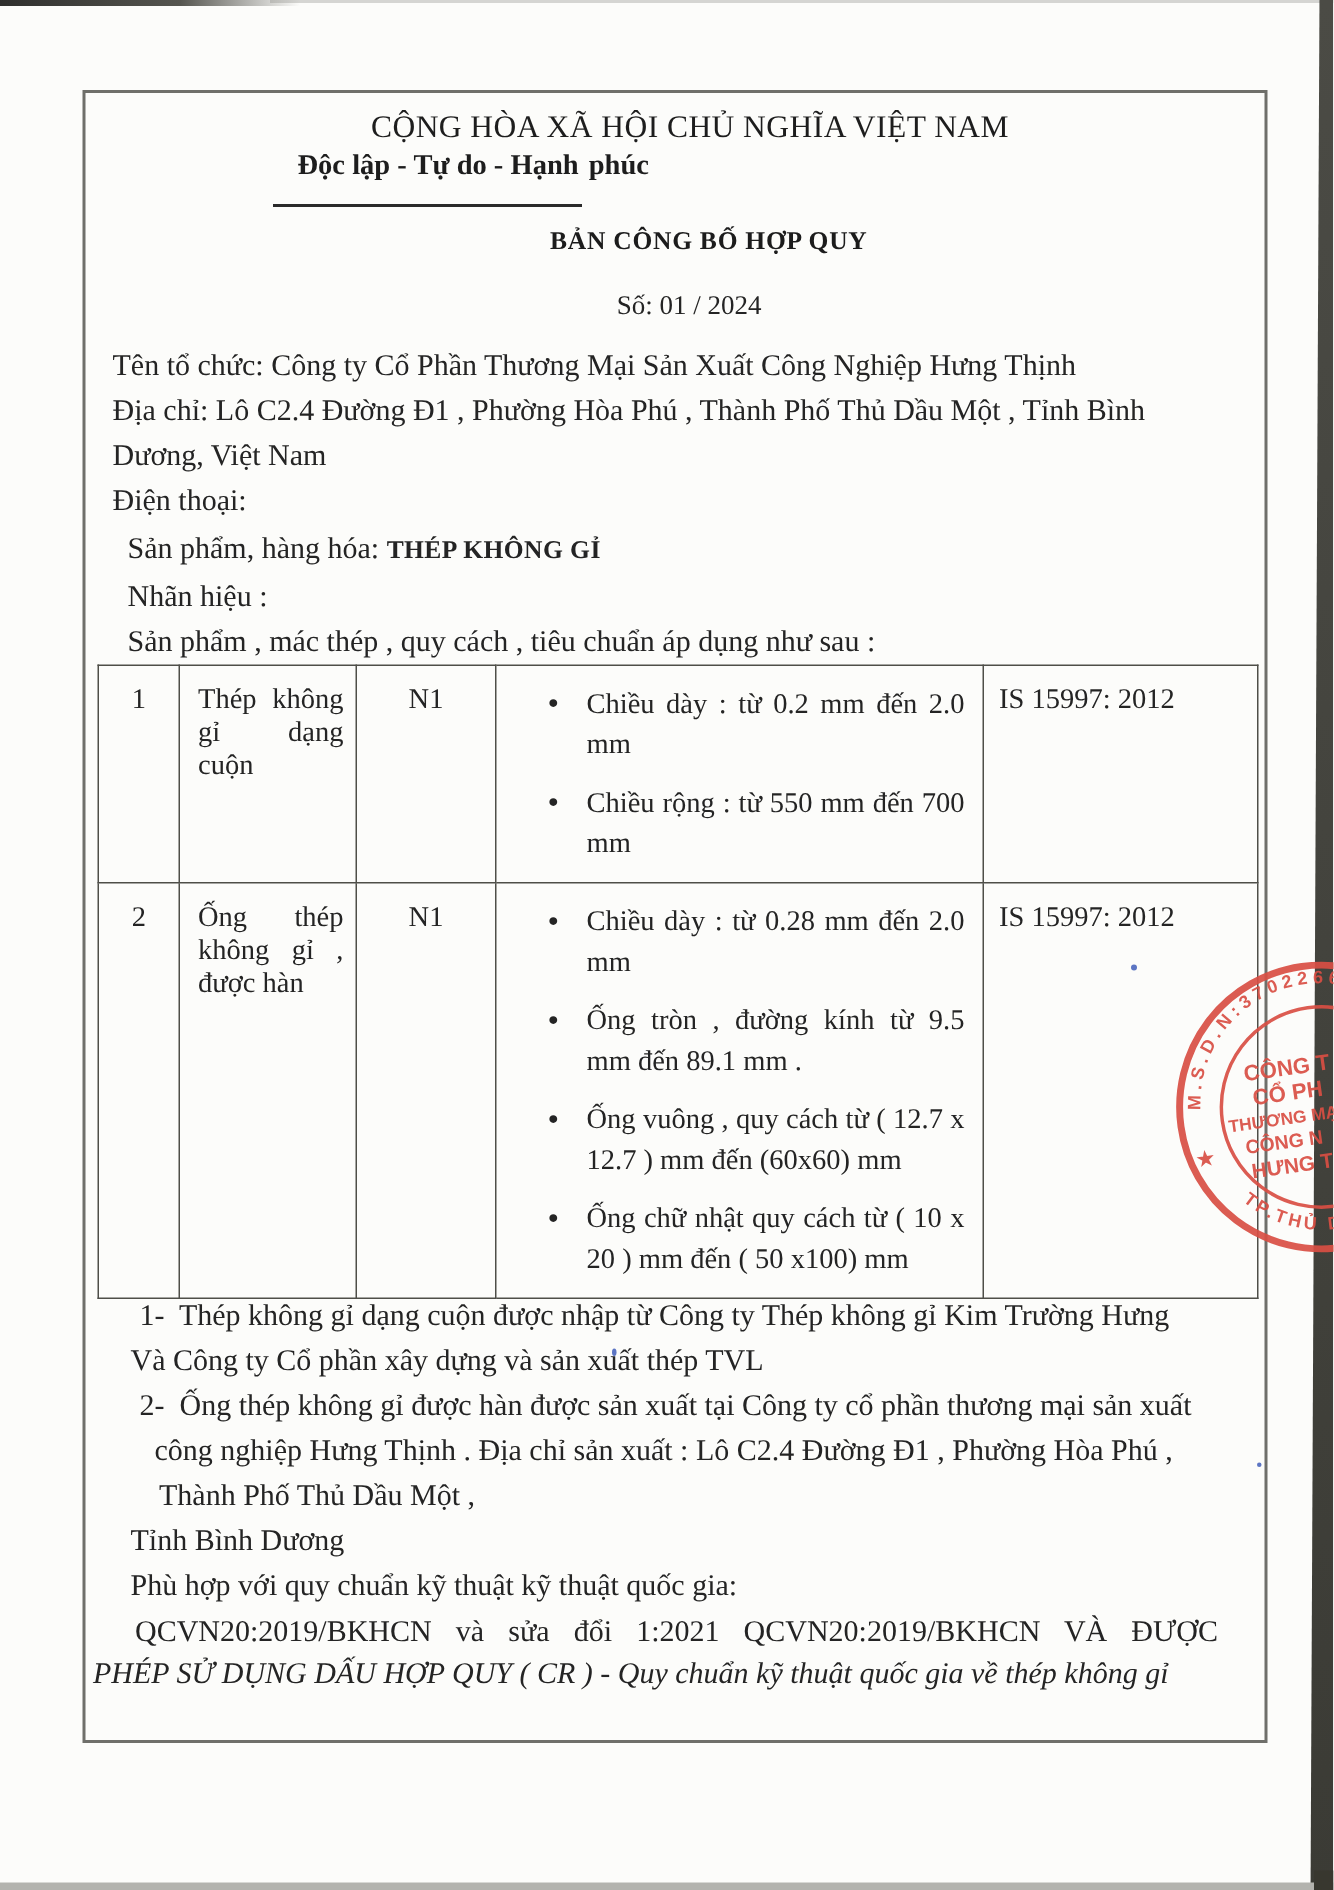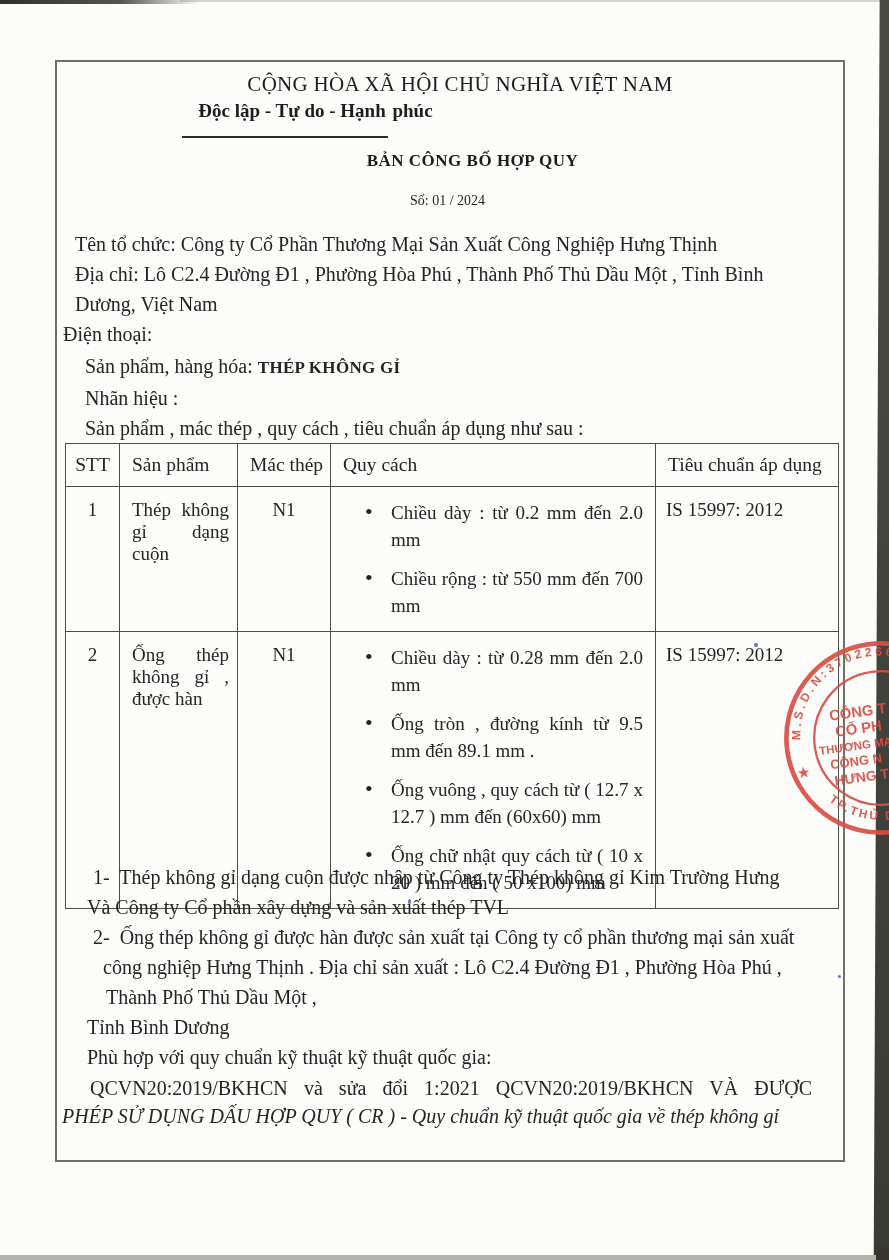--- a/index.html
+++ b/index.html
@@ -22,26 +22,26 @@
   .ink-dot{width:4px;height:4px;border-radius:50%;background:#3352b5;opacity:.8;}
   
   .doc-border{left:55px;top:60px;width:786px;height:1098px;border:2px solid #6f6f6a;background:transparent;}
   
   .national-title{top:72px;left:55px;width:810px;text-align:center;
     font-weight:normal;font-size:21px;letter-spacing:.3px;color:#1d1d1d;}
   .motto{top:100px;left:55px;width:505px;text-align:center;font-weight:bold;font-size:19px;color:#1d1d1d;}
   .motto .ul{display:inline-block;border-bottom:2.5px solid #2a2a2a;padding:0 2px 14px 16px;}
   .doc-title{top:151px;left:55px;width:835px;text-align:center;
     font-weight:bold;font-size:17px;letter-spacing:.5px;color:#1c1c1c;}
-  .doc-number{top:193px;left:50px;width:795px;text-align:center;font-size:14px;}
+  .doc-number{top:193px;left:62px;width:795px;text-align:center;font-size:18px;}
   
   .info-line{font-size:20px;line-height:30px;}
   .org-line{top:229px;left:75px;width:750px;}
   .address-line{top:259px;left:75px;width:737px;}
-  .phone-line{top:319px;left:63px;}
+  .phone-line{top:319px;left:75px;}
   .product-line{top:351px;left:85px;}
   .product-line b{font-size:17px;letter-spacing:.3px;}
   .brand-line{top:383px;left:85px;}
   .intro-line{top:413px;left:85px;}
   
   table.spec{position:absolute;left:65px;top:443px;width:773px;border-collapse:collapse;
     font-size:19px;color:#242424;table-layout:fixed;}
   table.spec th,table.spec td{border:1.8px solid #4e4e48;vertical-align:top;font-weight:normal;}
   table.spec th{height:38px;vertical-align:middle;text-align:left;padding:2px 6px 2px 12px;font-size:19.5px;}
   table.spec th.c,table.spec td.c{text-align:center;padding-left:2px;padding-right:2px;}
@@ -93,27 +93,20 @@
 
 <table class="spec">
   <colgroup>
     <col style="width:54px">
       <col style="width:118px">
       <col style="width:93px">
       <col style="width:325px">
       <col style="width:183px">
   </colgroup>
   <tbody>
-      <tr>
-    <th class="c">STT</th>
-    <th>Sản phẩm</th>
-    <th>Mác thép</th>
-    <th>Quy cách</th>
-    <th>Tiêu chuẩn áp dụng</th>
-  </tr>
   <tr>
     <td class="c stt" style="height:97px">1</td>
     <td class="prod">Thép không gỉ dạng cuộn</td>
     <td class="c grade">N1</td>
     <td class="specs">
       <ul>
         <li>Chiều dày : từ 0.2 mm đến 2.0 mm</li>
         <li>Chiều rộng : từ 550 mm đến 700 mm</li>
       </ul>
     </td>

